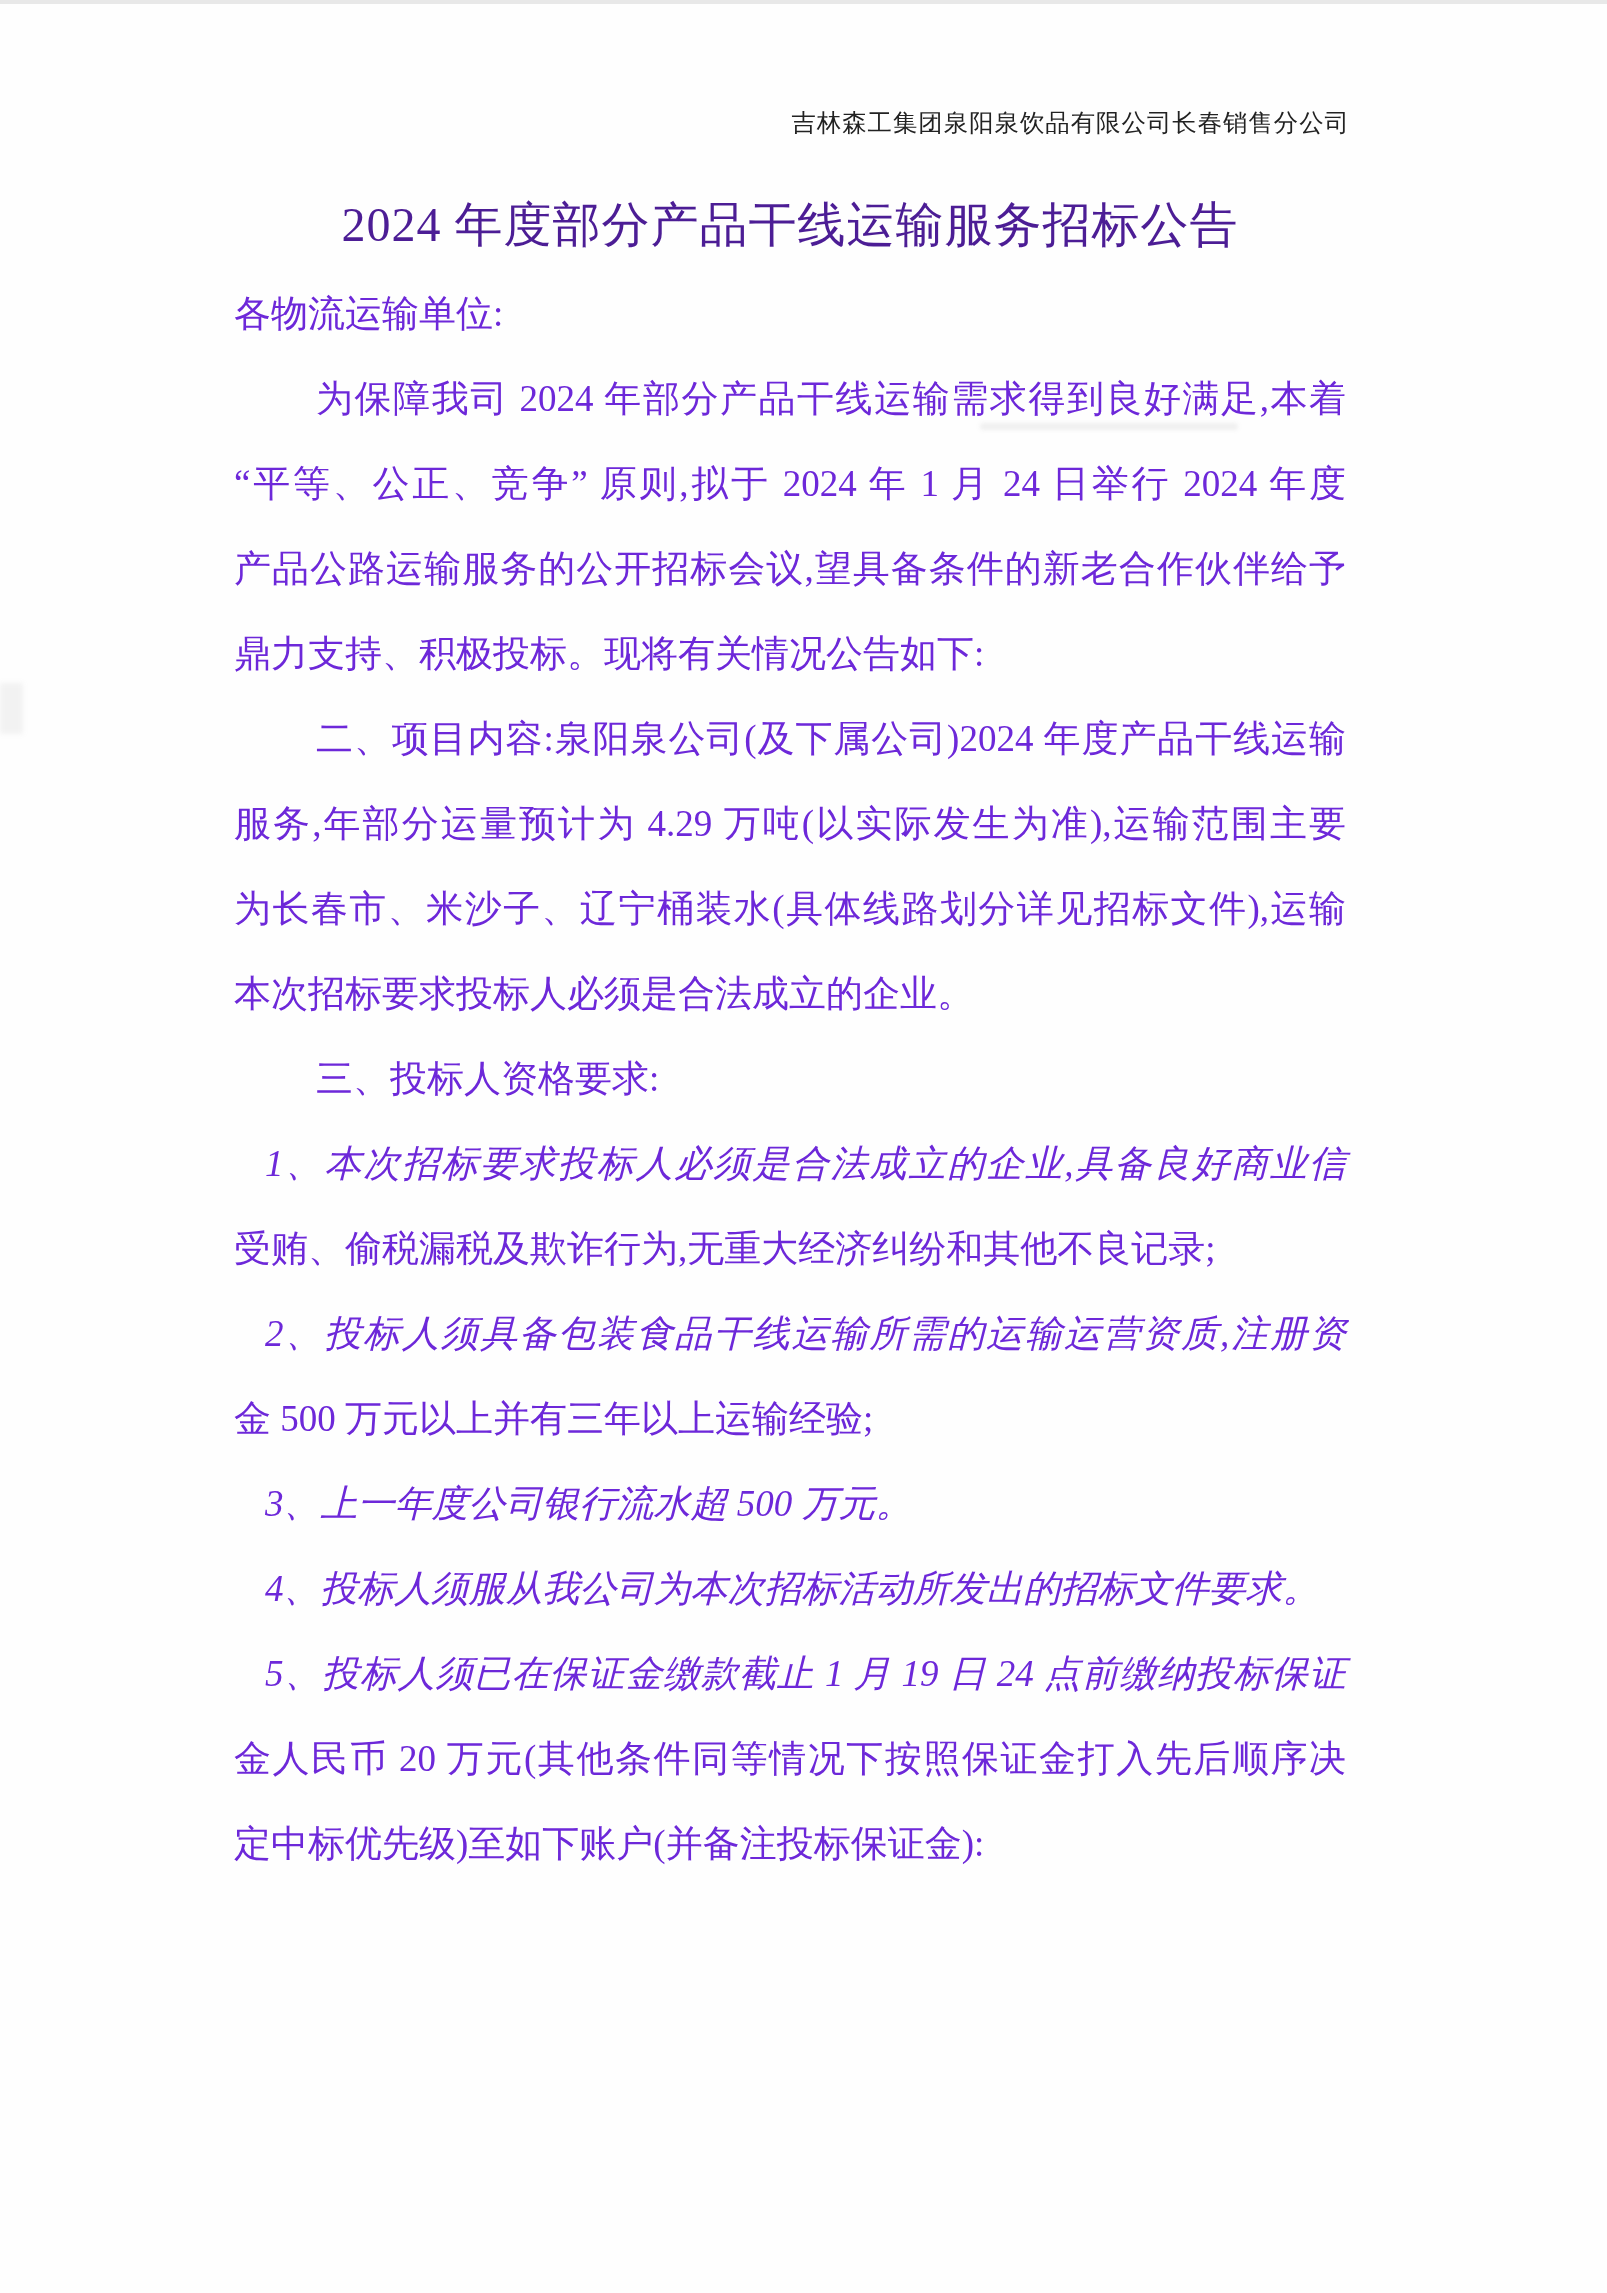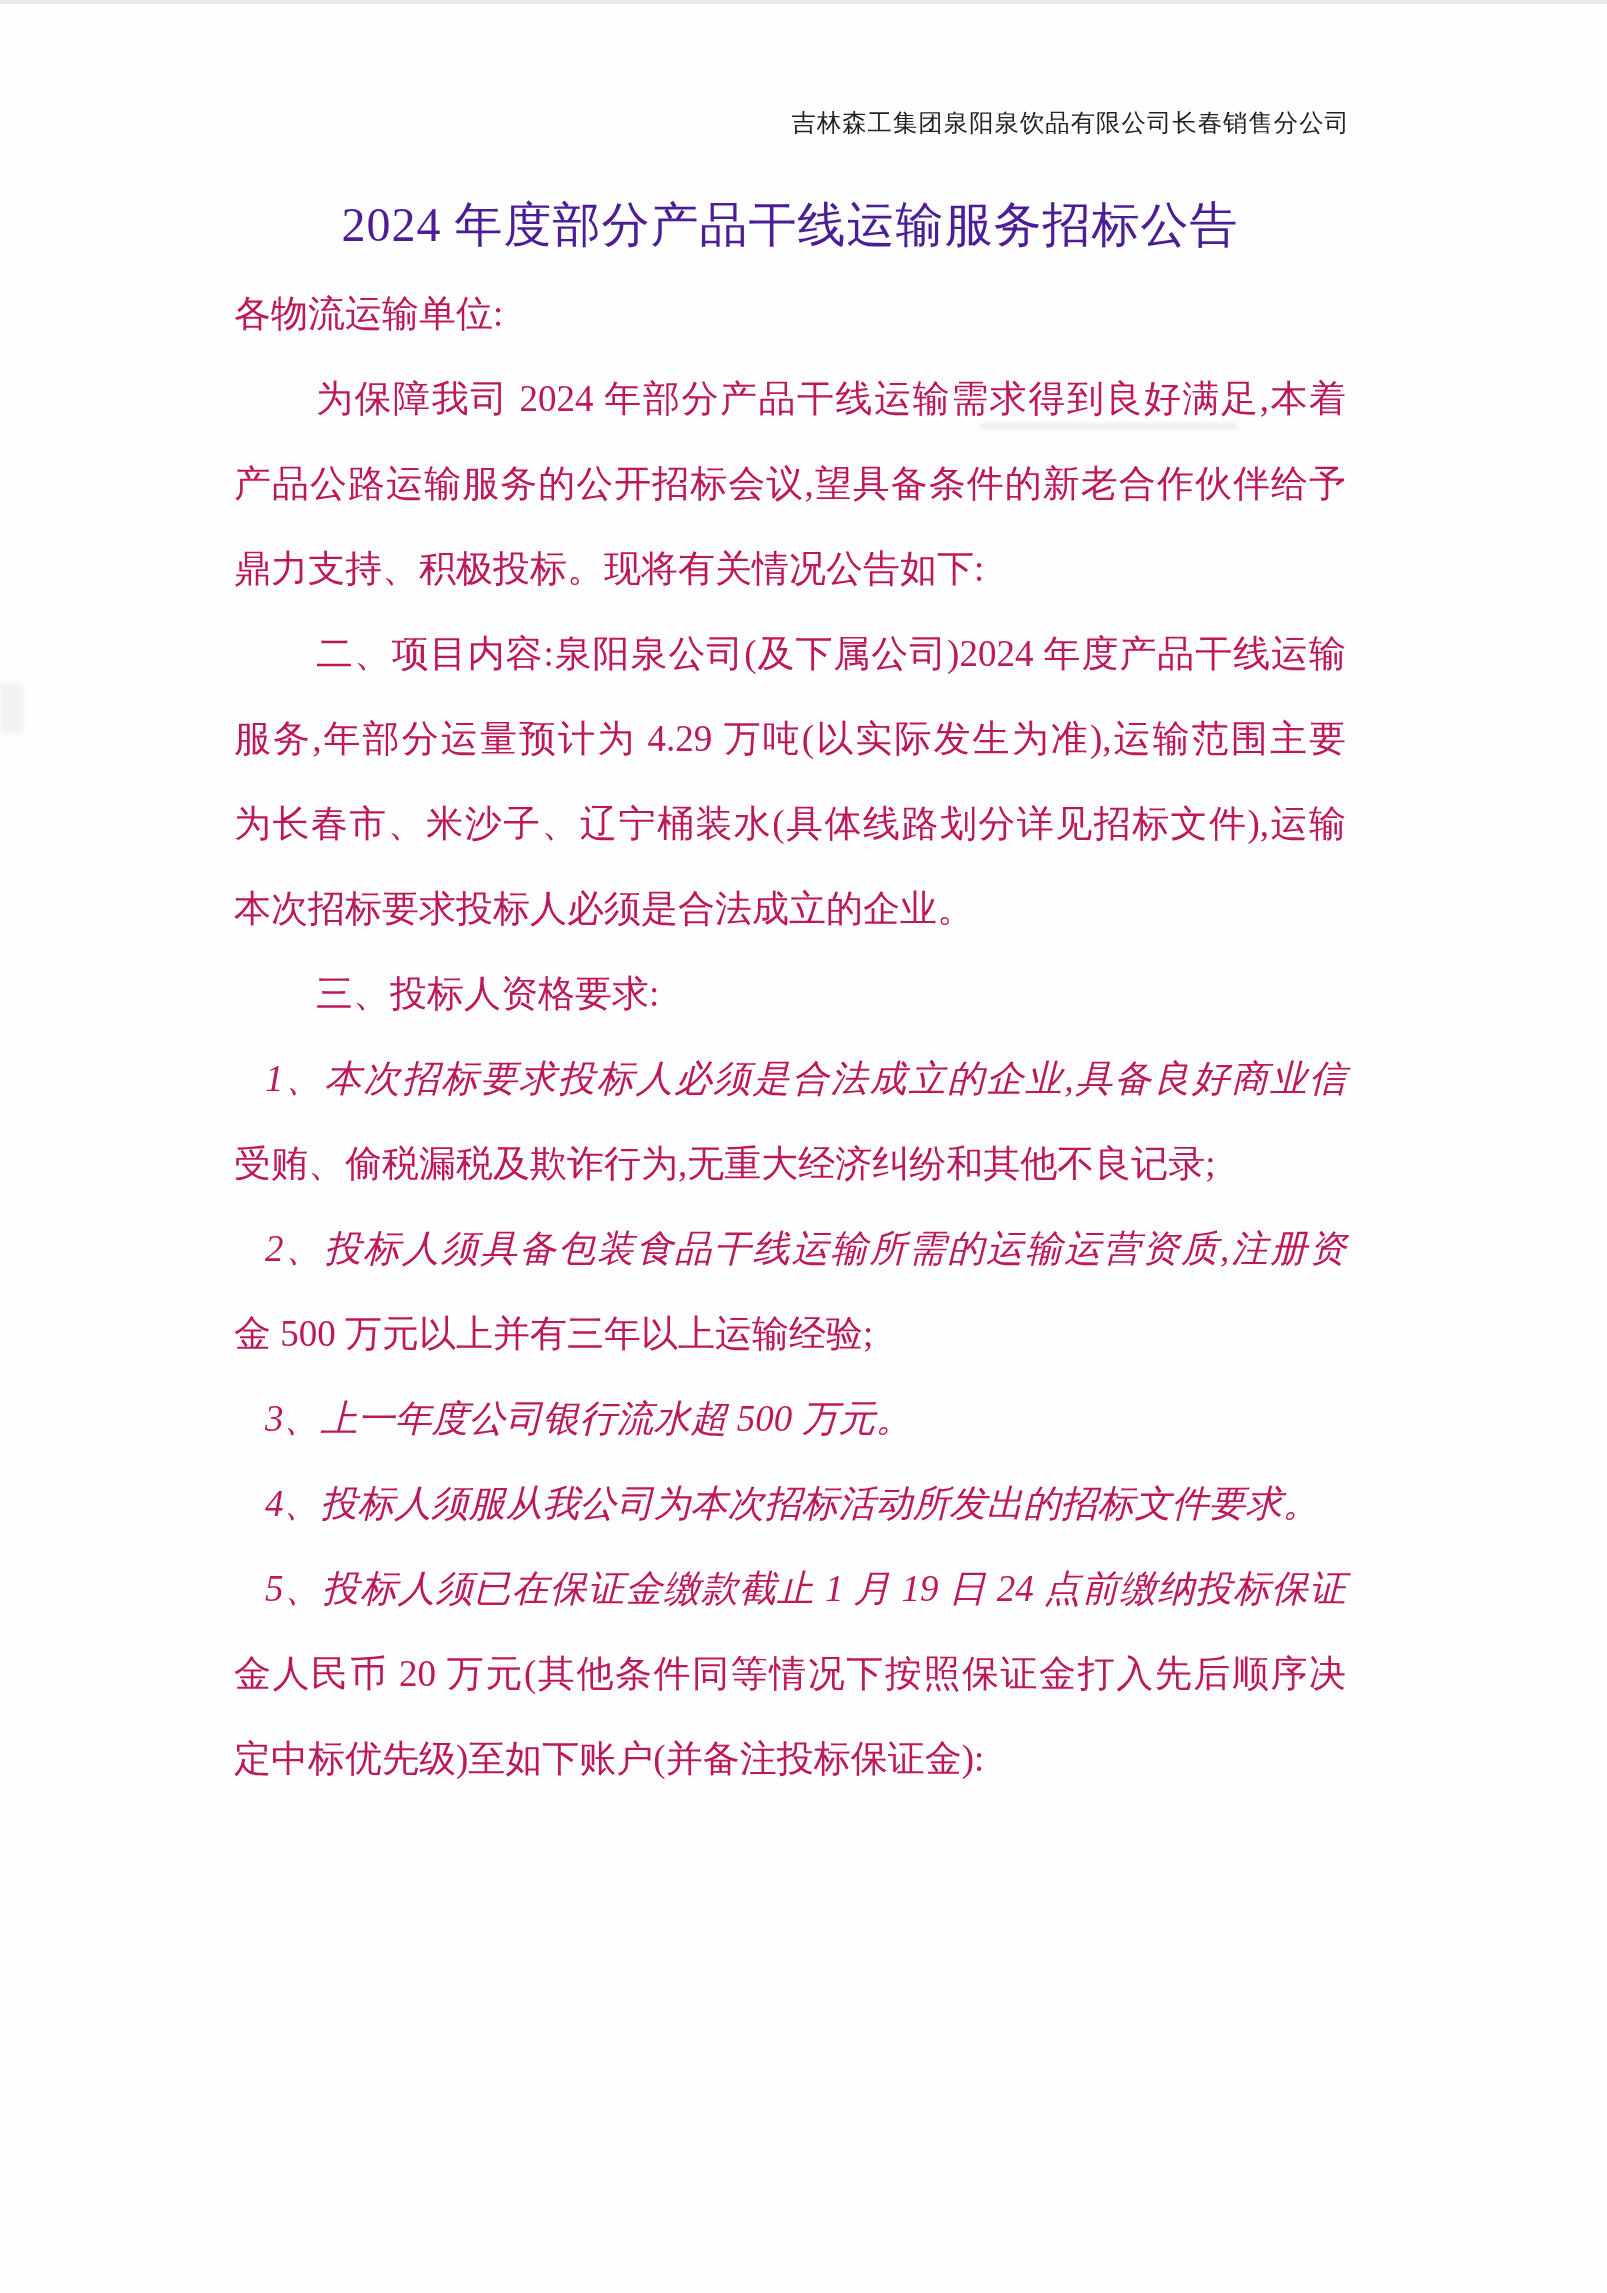--- a/index.html
+++ b/index.html
@@ -41,21 +41,21 @@
   .doc-body {
     position: absolute;
     top: 267px;
     left: 234px;
     width: 1112px;
   }
   .line {
     height: 85px;
     line-height: 85px;
     font-size: 37px;
-    color: #be185d;
+    color: #6d28d9;
   }
   .line.fill {
     text-align: justify;
     text-align-last: justify;
   }
   .indent-para { padding-left: 82px; font-family: Liberation Serif, serif; }
   .indent-item { padding-left: 31px; font-style: italic; }
   
   .scan-artifact-1 {
     position: absolute;
@@ -81,20 +81,21 @@
 <body>
 
 <div class="page">
   <div class="company-header">吉林森工集团泉阳泉饮品有限公司长春销售分公司</div>
 
   <div class="page-title">2024 年度部分产品干线运输服务招标公告</div>
 
   <div class="doc-body">
       <div class="line">各物流运输单位:</div>
       <div class="line fill indent-para">为保障我司 2024 年部分产品干线运输需求得到良好满足,本着</div>
+      <div class="line fill">“平等、公正、竞争” 原则,拟于 2024 年 1 月 24 日举行 2024 年度</div>
       <div class="line fill">产品公路运输服务的公开招标会议,望具备条件的新老合作伙伴给予</div>
       <div class="line">鼎力支持、积极投标。现将有关情况公告如下:</div>
       <div class="line fill indent-para">二、项目内容:泉阳泉公司(及下属公司)2024 年度产品干线运输</div>
       <div class="line fill">服务,年部分运量预计为 4.29 万吨(以实际发生为准),运输范围主要</div>
       <div class="line fill">为长春市、米沙子、辽宁桶装水(具体线路划分详见招标文件),运输</div>
       <div class="line">本次招标要求投标人必须是合法成立的企业。</div>
       <div class="line indent-para">三、投标人资格要求:</div>
       <div class="line fill indent-item">1、本次招标要求投标人必须是合法成立的企业,具备良好商业信</div>
       <div class="line">受贿、偷税漏税及欺诈行为,无重大经济纠纷和其他不良记录;</div>
       <div class="line fill indent-item">2、投标人须具备包装食品干线运输所需的运输运营资质,注册资</div>

